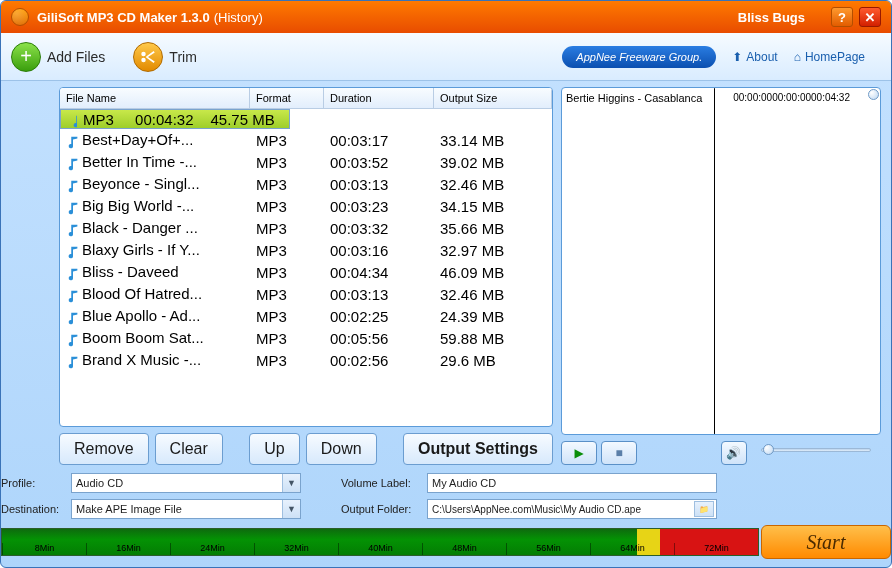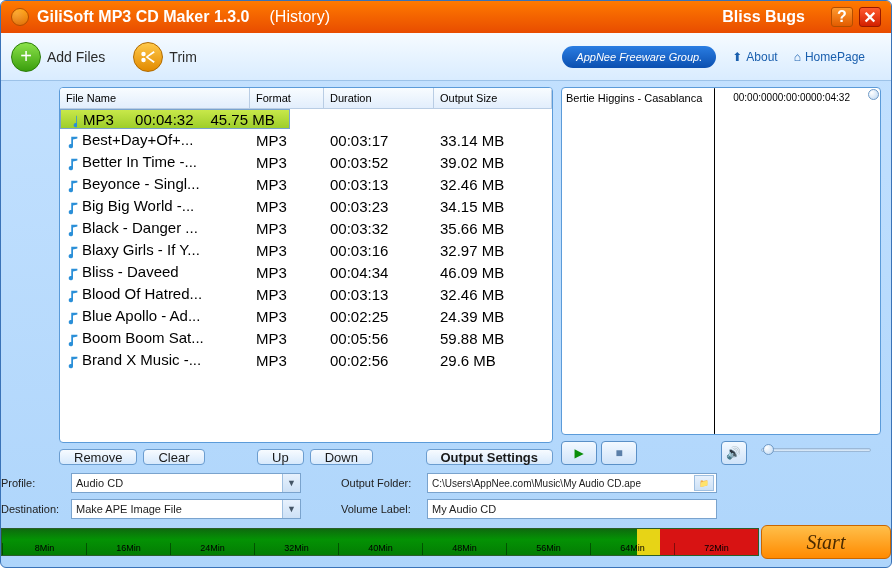--- a/index.html
+++ b/index.html
@@ -1,21 +1,21 @@
 <!DOCTYPE html>
 <html><head>
 <meta charset="utf-8">
 <style>
 * { box-sizing: border-box; margin: 0; padding: 0; }
 body { font-family: Tahoma, Arial, sans-serif; font-size: 11px; background: #fff; }
 .window { width: 892px; height: 568px; border: 1px solid #3a73b8; border-radius: 6px; overflow: hidden; background: linear-gradient(#c5e2ff,#aed5fb); display: flex; flex-direction: column; }
-.titlebar { height: 32px; background: linear-gradient(#ff7a00,#e84c00); display: flex; align-items: center; padding: 0 10px; color: #fff; font-size: 16px; }
+.titlebar { height: 32px; background: linear-gradient(#ff7a00,#e84c00); display: flex; align-items: center; padding: 0 10px; color: #fff; font-size: 13px; }
 .logo-circ { width:18px; height:18px; border-radius:50%; background: radial-gradient(circle at 30% 30%, #fff3, #0000), linear-gradient(#ff9c00,#e06c00); margin-right:8px; border:1px solid #b34e00; }
 .titlebar .title { font-weight:bold; }
-.titlebar .history { color:#fff; margin-left:20px; }
+.titlebar .history { color:#fff; margin-left:4px; }
 .titlebar .spacer { flex:1; }
 .titlebar .link { color:#fff; font-weight:bold; margin-right:20px; cursor:pointer; }
 .titlebar .tb-btn { width:22px; height:20px; margin-left:6px; display:flex; align-items:center; justify-content:center; color:#fff; font-weight:bold; cursor:pointer; border-radius:3px; }
 .titlebar .tb-btn.help { background:linear-gradient(#ff9a2e,#e25c00); border:1px solid #b34e00; }
 .titlebar .tb-btn.close { background:linear-gradient(#ff5a2e,#d22000); border:1px solid #991800; }
 .toolbar { height:48px; background:linear-gradient(#f6fbff,#d9ecff); border-bottom:1px solid #9cc2e8; display:flex; align-items:center; padding:0 10px; }
 .tool-btn { display:flex; align-items:center; margin-right:28px; cursor:pointer; font-size:14px; color:#2a2a2a; }
 .icon-circ { width:30px; height:30px; border-radius:50%; margin-right:6px; display:flex; align-items:center; justify-content:center; color:#fff; font-size:20px; }
 .icon-add { background:linear-gradient(#8be24a,#3a9e0d); border:1px solid #2b7d07; }
 .icon-trim { background:linear-gradient(#ffc94a,#e28a00); border:1px solid #b06a00; }
@@ -37,21 +37,21 @@
 .flbody::-webkit-scrollbar { width:16px; height:16px; }
 .flbody::-webkit-scrollbar-track { background:#e6eef8; }
 .flbody::-webkit-scrollbar-thumb { background:linear-gradient(#cde3fb,#9dc4ea); border:1px solid #7fa8d1; border-radius:2px; }
 .flbody::-webkit-scrollbar-button { background:#cde3fb; border:1px solid #7fa8d1; height:16px; }
 .row { display:flex; font-size:15px; height:22px; align-items:center; cursor:pointer; }
 .row.sel { background:linear-gradient(#c8e84a,#9ece2a); }
 .row > div { padding:0 6px; overflow:hidden; white-space:nowrap; text-overflow:ellipsis; }
 .note-ic { width:14px; height:14px; display:inline-block; vertical-align:middle; margin-right:2px; }
 .note-ic svg { width:14px; height:14px; }
 .btnrow { display:flex; gap:6px; margin-top:6px; }
-.btn { display:inline-flex; align-items:center; justify-content:center; height:16px; padding:0 14px; font-size:13px; color:#1a1a1a; background:linear-gradient(#f7fbff,#d7e9fc); border:1px solid #6b9dd0; border-radius:4px; cursor:pointer;text-align:center; }
+.btn { display:inline-flex; align-items:center; justify-content:center; height:32px; padding:0 14px; font-size:16px; color:#1a1a1a; background:linear-gradient(#f7fbff,#d7e9fc); border:1px solid #6b9dd0; border-radius:4px; cursor:pointer;text-align:center; }
 .btn.bold { font-weight:bold; }
 .btnrow .gap { flex:1; }
 .right { width:320px; display:flex; flex-direction:column; }
 .preview { flex:1; display:flex; flex-direction:row; }
 .pv-title { text-align:center; padding:4px; font-size:11px; }
 .pv-canvas { flex:1; margin:0 8px; background:#000; border-radius:3px; position:relative; overflow:hidden; display:flex; align-items:center; justify-content:center; }
 .pv-canvas svg { width:180px; height:160px; }
 .pv-times { display:flex; justify-content:space-between; padding:4px 10px; font-size:10px; }
 .pv-slider { margin:0 10px 6px; height:14px; position:relative; }
 .pv-slider .track { height:4px; background:linear-gradient(#b9d2ec,#e0edfa); border:1px solid #9bb8d7; border-radius:3px; position:absolute; left:0; right:0; top:5px; }
@@ -294,30 +294,30 @@
         <div class="form-row">
           <label>Destination:</label>
           <div class="sel">
             <span>Make APE Image File</span>
             <div class="sel-arrow">▼</div>
           </div>
         </div>
       </div>
       <div class="form-col col2">
         <div class="form-row">
+          <label>Volume Label:</label>
+          <div class="txt w1">
+            <span>My Audio CD</span>
+          </div>
+        </div>
+        <div class="form-row">
           <label>Output Folder:</label>
           <div class="txt w2">
             <span style="font-size:10px">C:\Users\AppNee.com\Music\My Audio CD.ape</span>
             <div class="browse">📁</div>
-          </div>
-        </div>
-        <div class="form-row">
-          <label>Volume Label:</label>
-          <div class="txt w1">
-            <span>My Audio CD</span>
           </div>
         </div>
       </div>
     </div>
     <div class="footer">
       <div class="timeline">
         <div class="seg y" style="left:84%; width:3%"></div>
         <div class="seg r" style="left:87%; width:13%"></div>
         <div class="ticks" id="ticks">
             <div class="tick">8Min</div>

